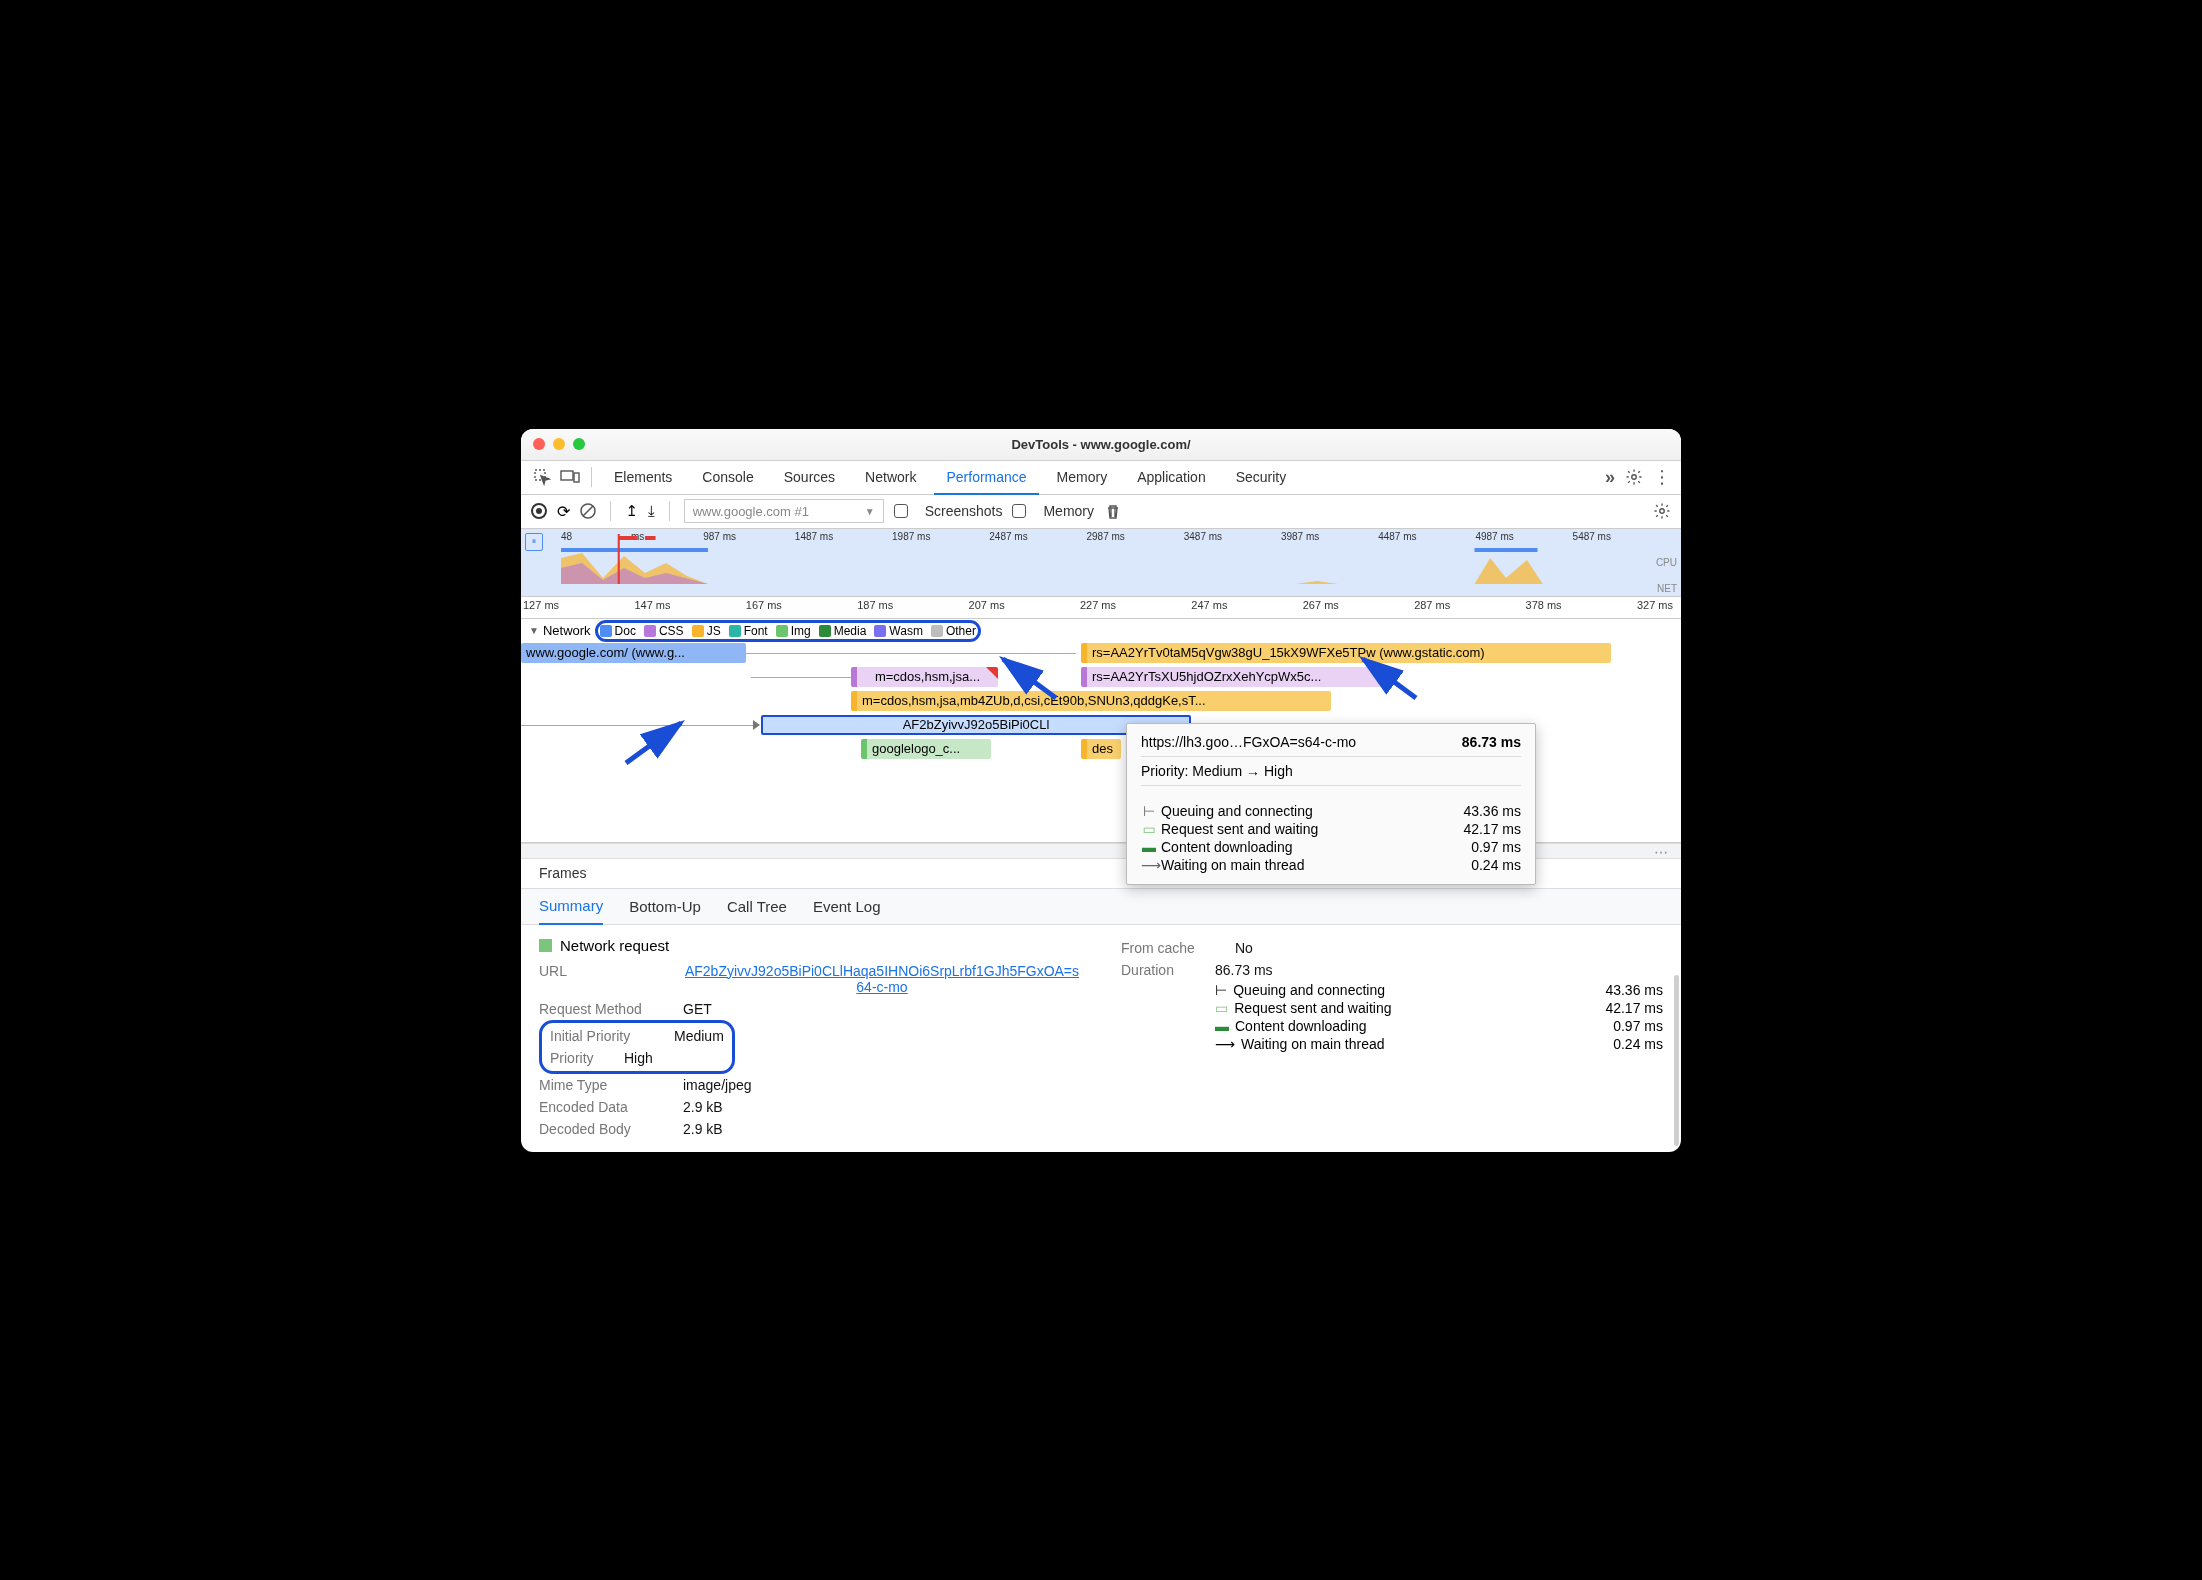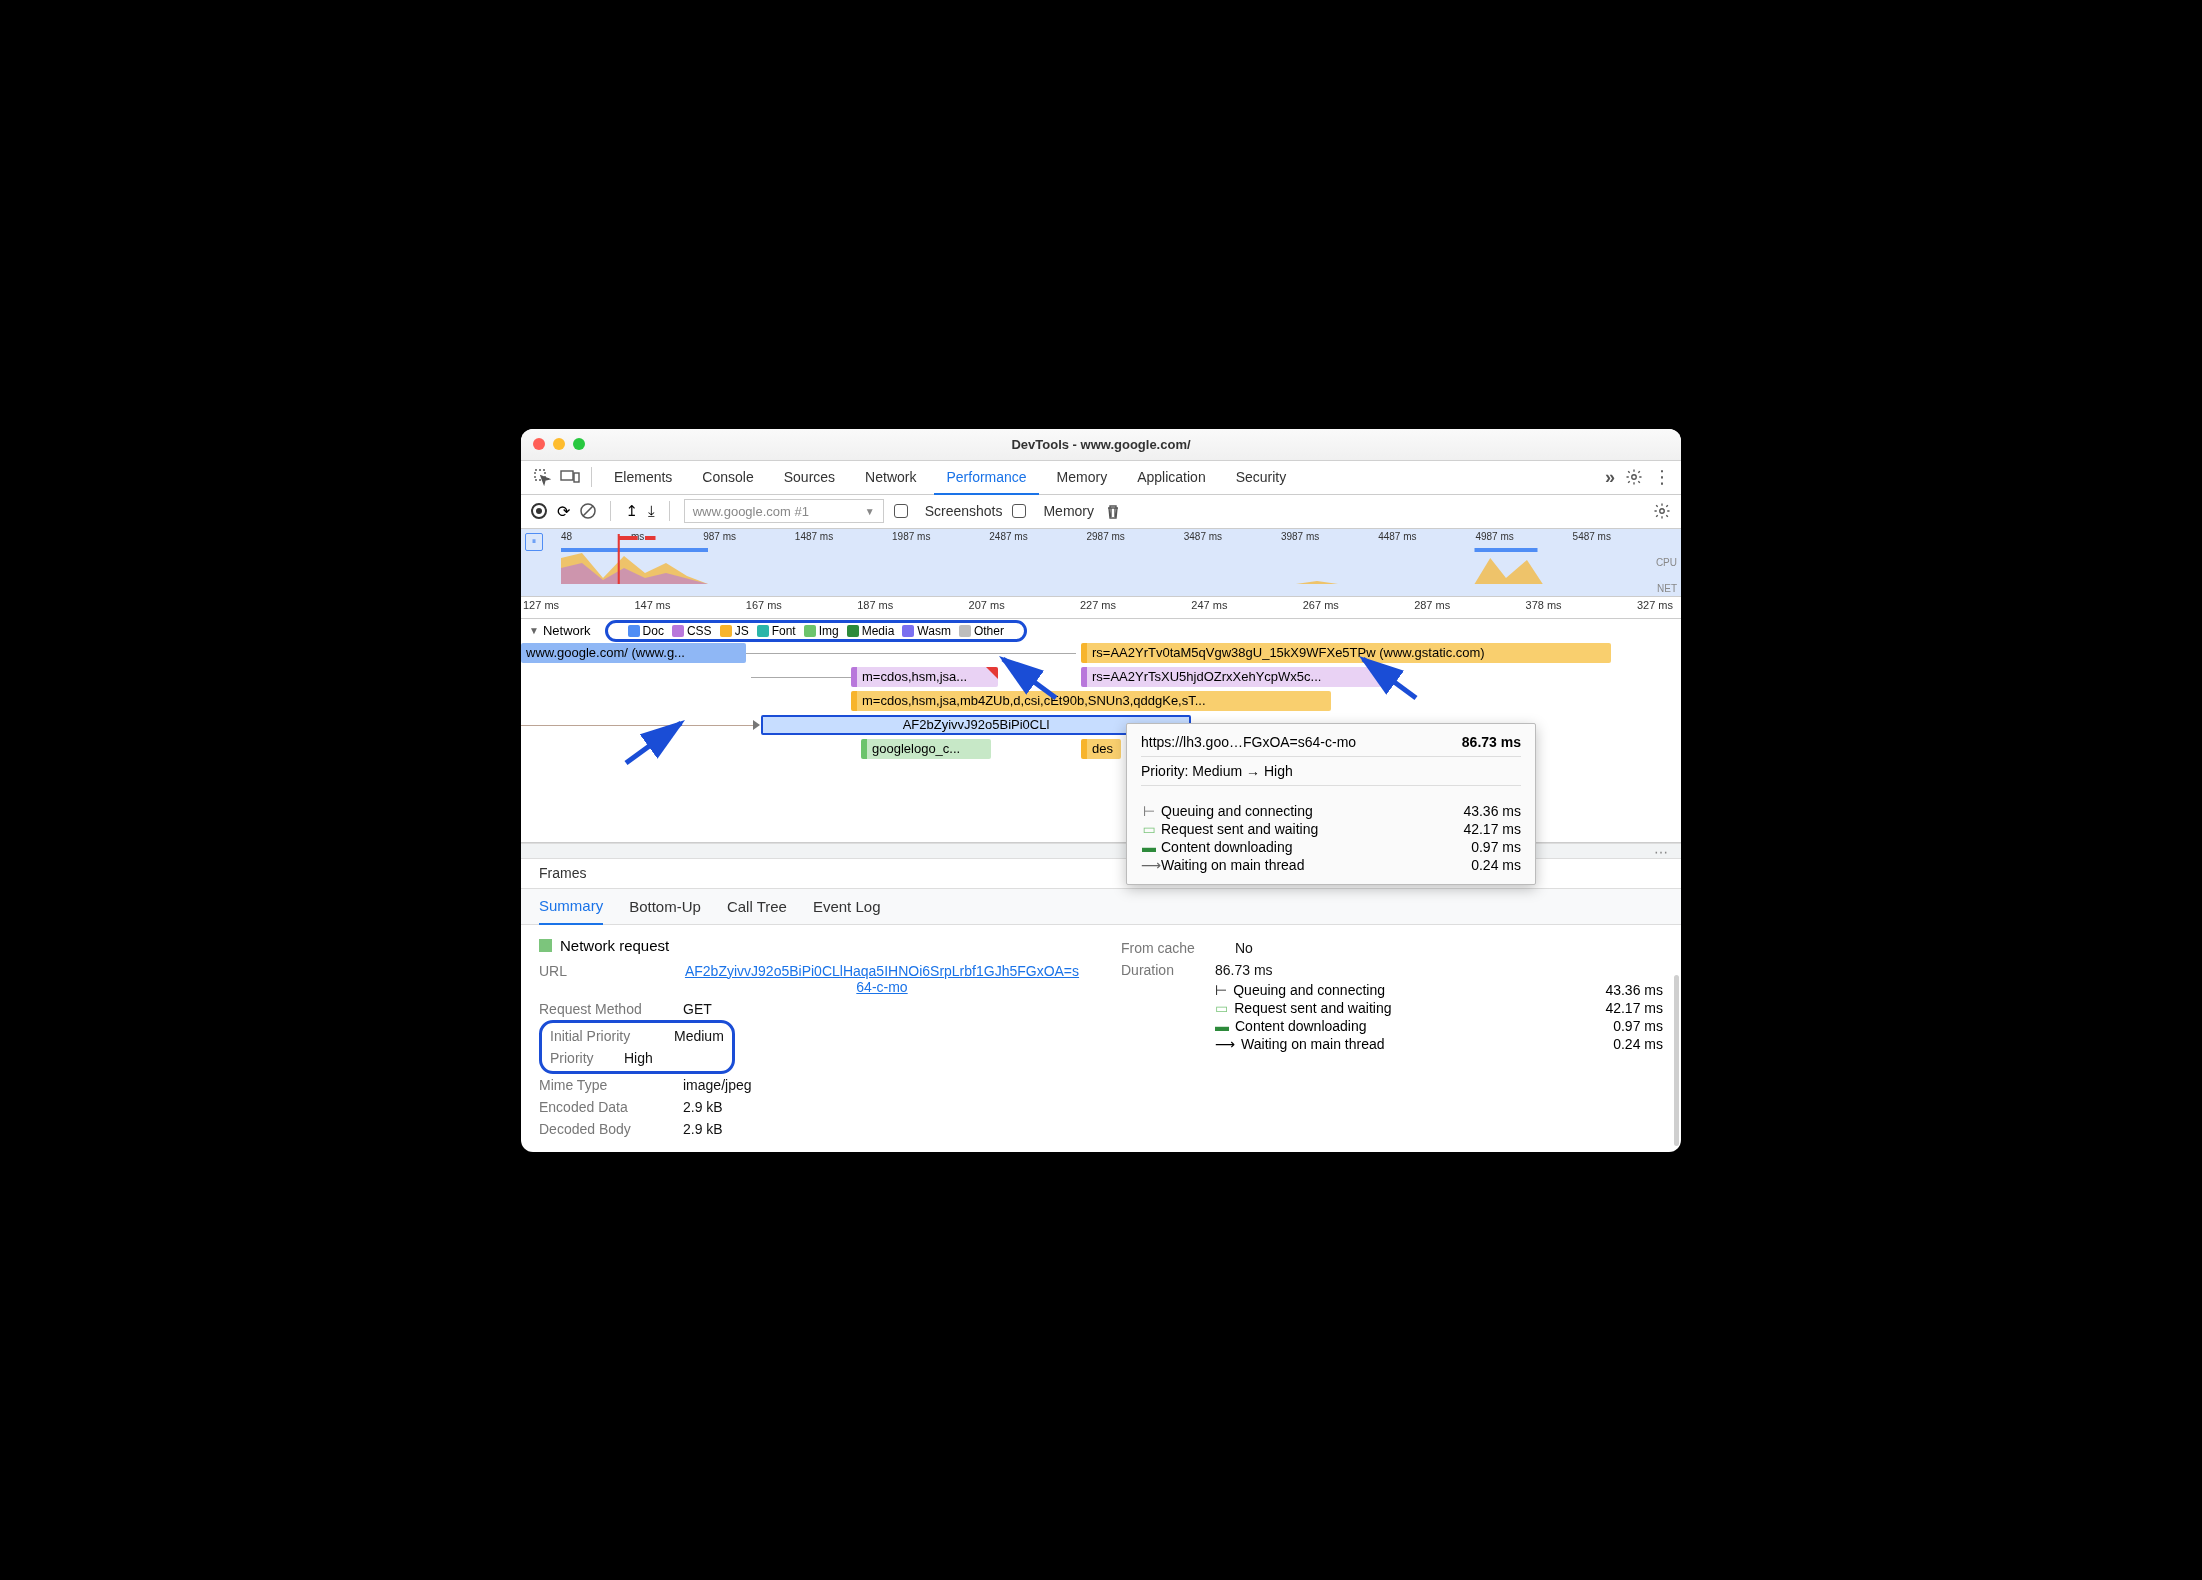--- a/index.html
+++ b/index.html
@@ -22,21 +22,21 @@
 .urlbox { width:200px; height:24px; border:1px solid #ccc; display:flex; align-items:center; padding:0 8px; color:#888; font-size:13px; justify-content:space-between;}
 .urlbox .chev { font-size:10px;}
 .checkbox { display:flex; align-items:center; gap:17px; color:#333; }
 .checkbox .box { width:14px; height:14px; border:1.5px solid #555; border-radius:3px; }
 .gearright { margin-left:auto; }
 .overview { height:68px; background:#dbe7fb; border-bottom:1px solid #ccc; position:relative; font-size:10px; color:#333; overflow:hidden;}
 .overview .ticks { display:flex; justify-content:space-between; padding:2px 70px 2px 40px;}
 .ruler { height:22px; border-bottom:1px solid #ccc; display:flex; justify-content:space-between; padding:2px 8px 0 2px; font-size:11px; color:#333; background:#fff;}
 .nettrack { position:relative; }
 .nethead { height:24px; display:flex; align-items:center; padding:0 8px; font-size:13px; gap:4px;}
-.legendgrp { display:flex; align-items:center; gap:8px; border:3px solid #1a4dd6; border-radius: 18px; padding: 1px 20px; margin-left: 10px;}
+.legendgrp { display:flex; align-items:center; gap:8px; border:3px solid #1a4dd6; border-radius: 18px; padding: 1px 2px; }
 .lswatch { display:flex; align-items:center; gap:3px; font-size:12px;}
 .sq { width:12px; height:12px; border-radius:2px; }
 .netrows { position:relative; height: 200px; border-bottom:1px solid #ccc; font-size:13px;}
 .bar { position:absolute; height:20px; border-radius:2px; display:flex; align-items:center; padding:0 5px; overflow:hidden; white-space:nowrap; font-size:13px;}
 .selectedbar { border:2px solid #1a4dd6; background:#c7ddff;}
 .conn-line { position:absolute; height:1px; background:#aaa; }
 .tri-left { position:absolute; width:0;height:0; border-top:5px solid transparent; border-bottom:5px solid transparent; border-left:7px solid #777;}
 .redcorner { position:absolute; width:0; height:0; border-top:12px solid #e53935; border-left:12px solid transparent; top:0; right:0;}
 .arrow { position:absolute; pointer-events:none;}
 .tooltip { position:absolute; background:#fafafa; border:1px solid #bbb; box-shadow:0 4px 14px rgba(0,0,0,.25); padding:10px 14px; font-size:14px; z-index:20; width:410px; border-radius:2px;}
@@ -237,21 +237,21 @@
     <div class="netrows">
       <div class="bar" style="left:0px; top:0px; width:225px; background:#8fb7f5;">
           <span>www.google.com/ (www.g...</span>
         </div>
       <div class="conn-line" style="left:225px; top:10px; width:330px;"></div>
       <div class="bar" style="left:560px; top:0px; width:530px; background:#f9cf6e; border-left:6px solid #f7b42c;">
           <span>rs=AA2YrTv0taM5qVgw38gU_15kX9WFXe5TPw (www.gstatic.com)</span>
         </div>
 
       <div class="conn-line" style="left:230px; top:34px; width:100px;"></div>
-      <div class="bar" style="left:330px; top:24px; width:147px; background:#e9d2f4;border-left:6px solid #b877db;">
+      <div class="bar" style="left:330px; top:24px; width:147px; background:#e9d2f4;border-left:6px solid #b877db;justify-content:center;">
           <span>m=cdos,hsm,jsa...</span>
           <span class="redcorner"></span>
         </div>
       <div class="bar" style="left:560px; top:24px; width:300px; background:#e9d2f4;border-left:6px solid #b877db;">
           <span>rs=AA2YrTsXU5hjdOZrxXehYcpWx5c...</span>
           <span class="redcorner"></span>
         </div>
 
       <div class="bar" style="left:330px; top:48px; width:480px; background:#f9cf6e;border-left:6px solid #f7b42c;">
           <span>m=cdos,hsm,jsa,mb4ZUb,d,csi,cEt90b,SNUn3,qddgKe,sT...</span>

